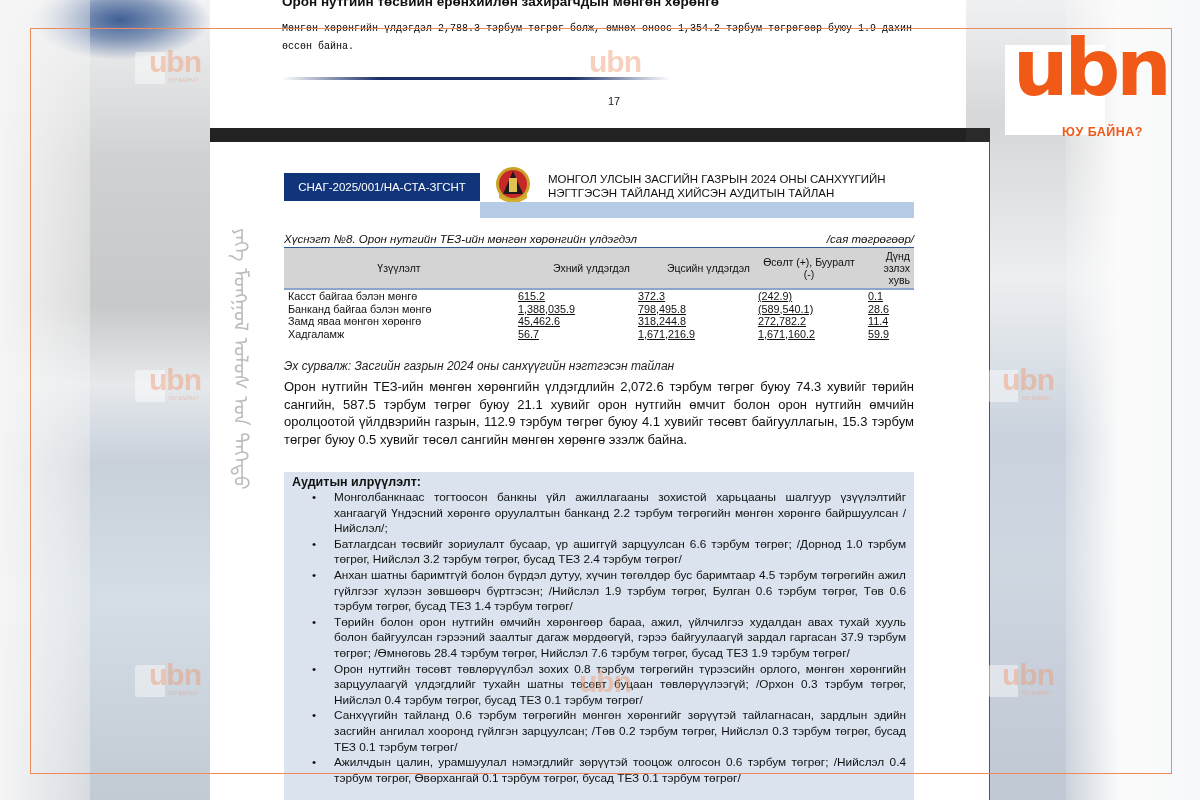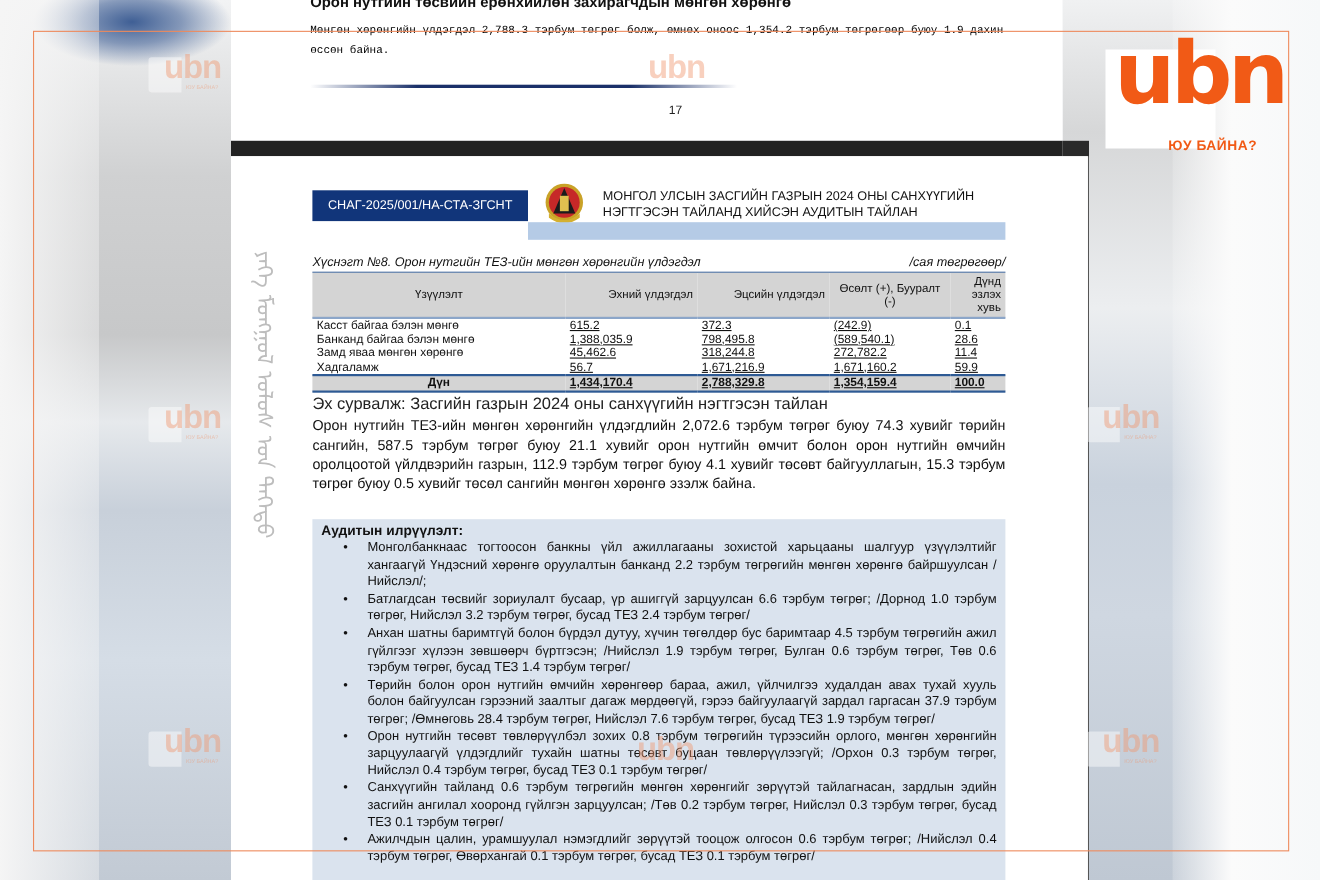--- a/index.html
+++ b/index.html
@@ -81,21 +81,21 @@
   }
   table.data th {
     background: #d4d4d4; font-weight: normal; font-size: 10.5px; line-height: 12px; padding: 2px 4px; border-bottom: 2px solid #8ca6c9;
   }
   table.data th.c0 { text-align: center; width: 230px; margin-top: 16px; }
   table.data td { padding: 0 4px; line-height: 12.5px; }
   table.data td.num { text-align: left; text-decoration: underline; }
   table.data tr.total td { background: #d4d4d4; font-weight: bold; border-top: 2px solid #2e5a94; border-bottom: 2px solid #2e5a94; line-height: 13px; }
   table.data tr.total td.lbl { text-align: center; }
   .source {
-    position: absolute; left: 74px; top: 217px; font-size: 15px; color: #222;
+    position: absolute; left: 74px; top: 217px; font-size: 12px; font-style: italic; color: #222;
   }
   .body-para {
     position: absolute; left: 74px; top: 236px; width: 630px; font-size: 13px; line-height: 17.5px; color: #111; text-align: justify;
   }
   .findings {
     position: absolute; left: 74px; top: 330px; width: 630px; height: 340px; background: #dae3ee; padding: 3px 8px 0 8px;
   }
   .findings h4 { font-size: 12.5px; font-weight: bold; color: #111; line-height: 15px; }
   .findings ul { list-style: none; }
   .findings li {
@@ -205,27 +205,20 @@
         <td class="num">318,244.8</td>
         <td class="num">272,782.2</td>
         <td class="num">11.4</td>
       </tr>
       <tr>
         <td>Хадгаламж</td>
         <td class="num">56.7</td>
         <td class="num">1,671,216.9</td>
         <td class="num">1,671,160.2</td>
         <td class="num">59.9</td>
-      </tr>
-      <tr class="total">
-        <td class="lbl">Дүн</td>
-        <td class="num">1,434,170.4</td>
-        <td class="num">2,788,329.8</td>
-        <td class="num">1,354,159.4</td>
-        <td class="num">100.0</td>
       </tr>
     </tbody>
   </table>
 
   <div class="source">Эх сурвалж: Засгийн газрын 2024 оны санхүүгийн нэгтгэсэн тайлан</div>
 
   <div class="body-para">Орон нутгийн ТЕЗ-ийн мөнгөн хөрөнгийн үлдэгдлийн 2,072.6 тэрбум төгрөг буюу 74.3 хувийг төрийн сангийн, 587.5 тэрбум төгрөг буюу 21.1 хувийг орон нутгийн өмчит болон орон нутгийн өмчийн оролцоотой үйлдвэрийн газрын, 112.9 тэрбум төгрөг буюу 4.1 хувийг төсөвт байгууллагын, 15.3 тэрбум төгрөг буюу 0.5 хувийг төсөл сангийн мөнгөн хөрөнгө эзэлж байна.</div>
 
   <div class="findings">
     <h4>Аудитын илрүүлэлт:</h4>

